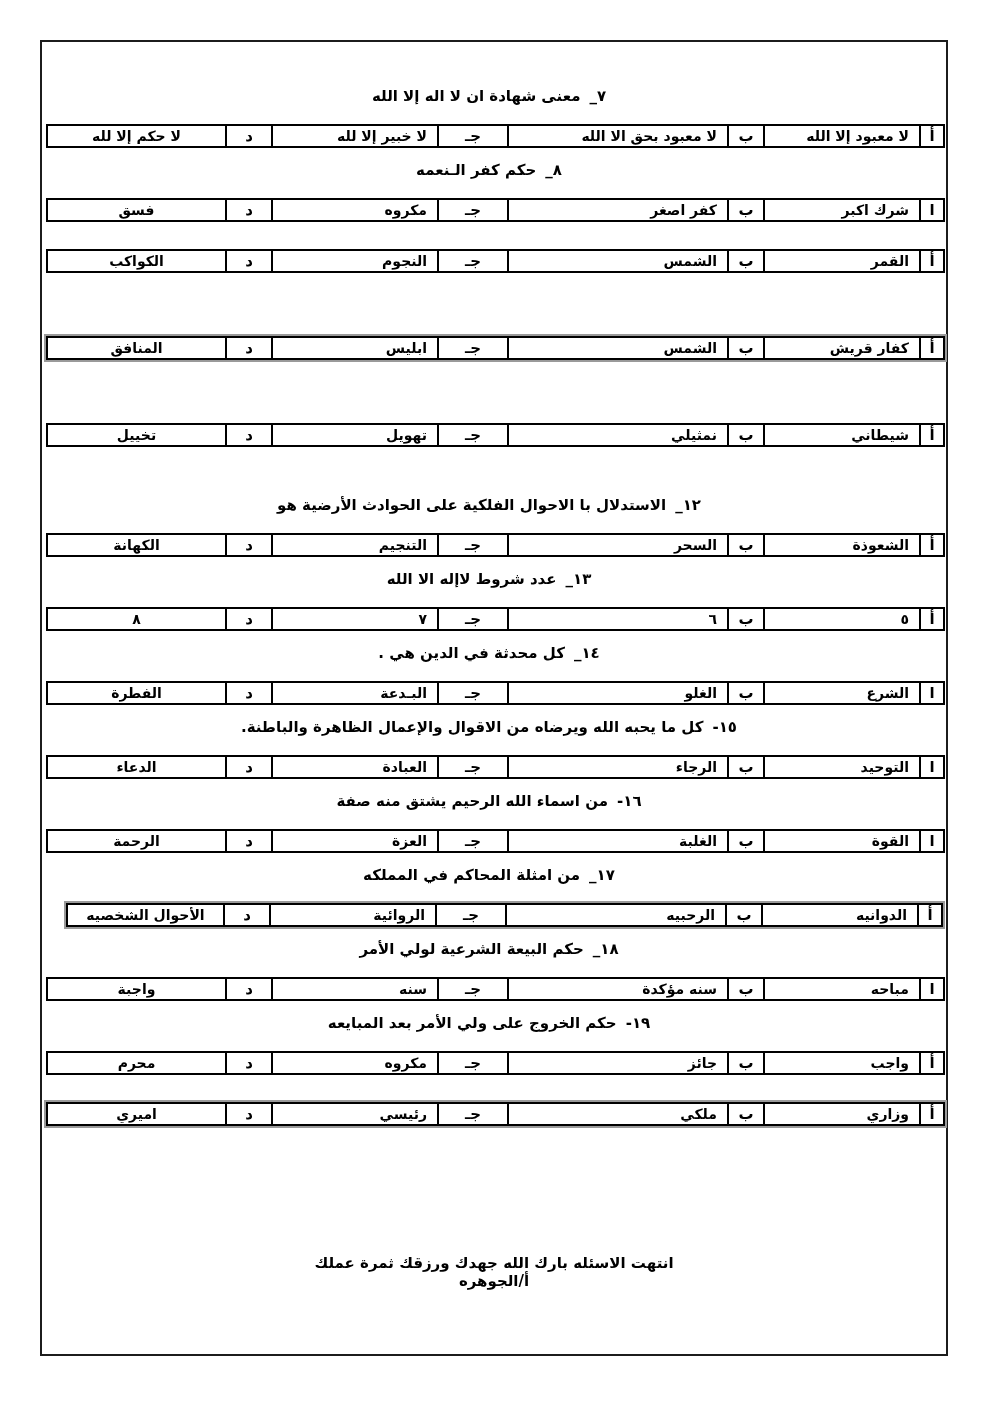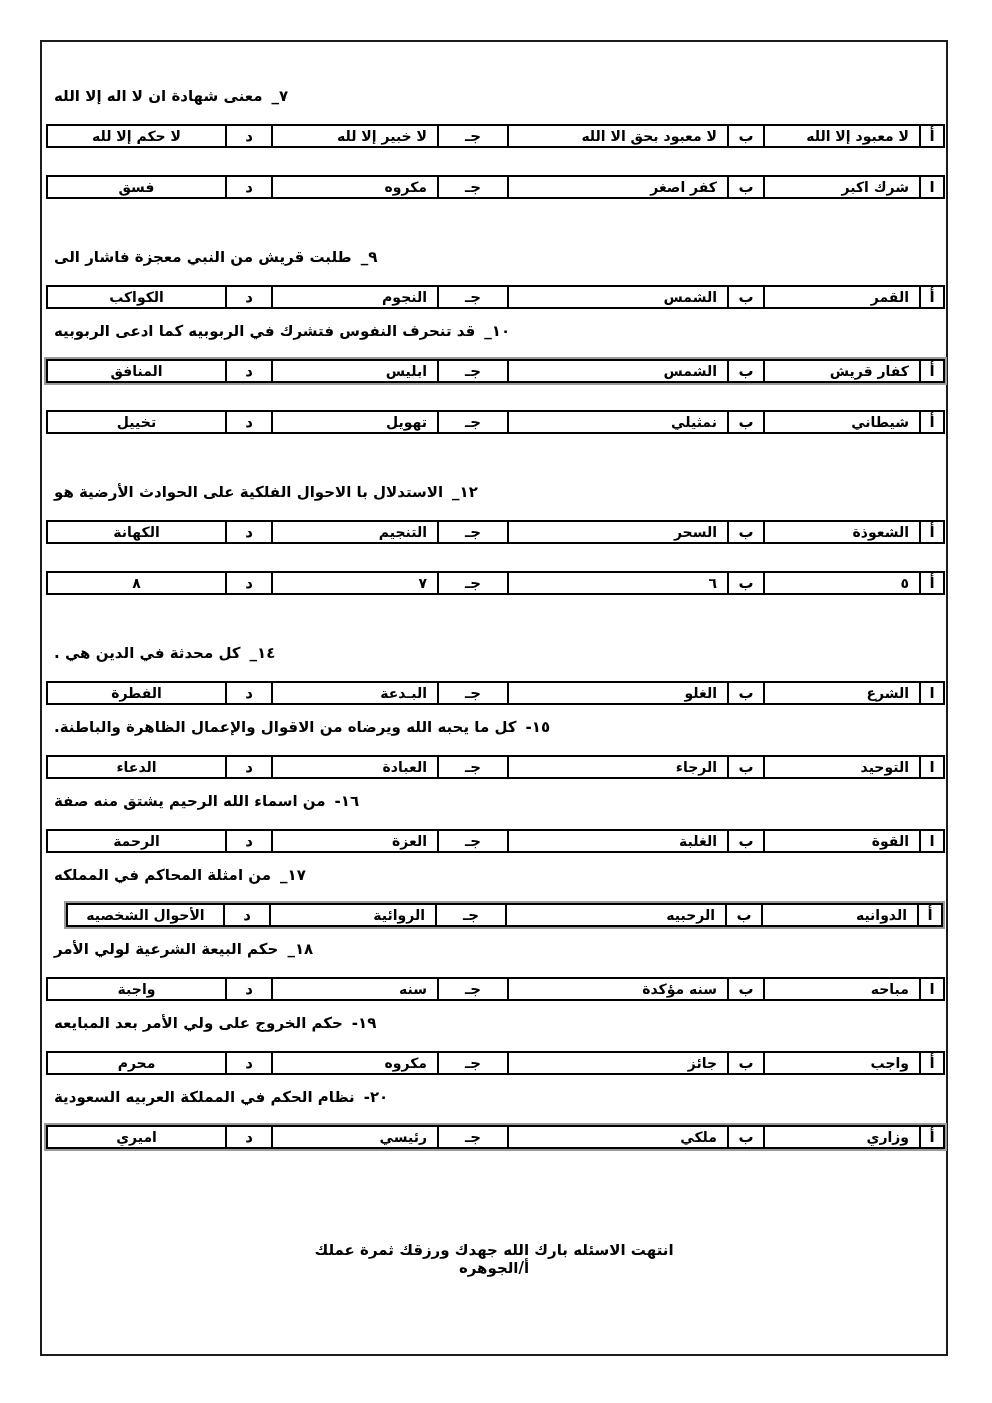--- a/index.html
+++ b/index.html
@@ -8,21 +8,21 @@
     font-family:"DejaVu Sans", sans-serif;font-weight:bold;color:#000;
     overflow:hidden;
   }
   .page-border{
     position:absolute;left:40px;top:40px;width:908px;height:1316px;
     border:2px solid #1c1c1c;background:#fff;box-sizing:border-box;
   }
   .content{padding-top:40px;}
   .q-block{height:68px;}
   .q-line{
-    direction:rtl;text-align:left;margin:6px 14px 0 12px;
+    direction:rtl;text-align:center;margin:6px 14px 0 4px;
     font-size:15px;line-height:17px;white-space:nowrap;
   }
   .q-num{margin-left:9px;}
   .opt-table{
     direction:rtl;border-collapse:collapse;table-layout:fixed;
     width:calc(100% - 5px);margin:19px 1px 0 4px;
     font-size:14px;
   }
   .opt-table td{
     border:2px solid #000;height:22px;padding:0;
@@ -65,20 +65,23 @@
         <td class="cell-letter">جـ</td>
         <td class="cell-value">لا خبير إلا لله</td>
         <td class="cell-letter">د</td>
         <td class="cell-value val-d">لا حكم إلا لله</td>
       </tr>
     </tbody>
         </table>
   </div>
 
   <div class="q-block">
+    <div class="q-line">
+      <span class="q-num">٨_</span><span>حكم كفر الـنعمه</span>
+    </div>
     <table class="opt-table">
       <colgroup>
         <col style="width:24px">
             <col style="width:156px">
         <col style="width:36px">
             <col style="width:220px">
         <col style="width:70px">
             <col style="width:166px">
         <col style="width:46px">
             <col>
@@ -92,23 +95,20 @@
         <td class="cell-letter">جـ</td>
         <td class="cell-value">مكروه</td>
         <td class="cell-letter">د</td>
         <td class="cell-value val-d">فسق</td>
       </tr>
     </tbody>
         </table>
   </div>
 
   <div class="q-block">
-    <div class="q-line">
-      <span class="q-num">٩_</span><span>طلبت قريش من النبي معجزة فاشار الى</span>
-    </div>
     <table class="opt-table">
       <colgroup>
         <col style="width:24px">
             <col style="width:156px">
         <col style="width:36px">
             <col style="width:220px">
         <col style="width:70px">
             <col style="width:166px">
         <col style="width:46px">
             <col>
@@ -122,23 +122,20 @@
         <td class="cell-letter">جـ</td>
         <td class="cell-value">النجوم</td>
         <td class="cell-letter">د</td>
         <td class="cell-value val-d">الكواكب</td>
       </tr>
     </tbody>
         </table>
   </div>
 
   <div class="q-block">
-    <div class="q-line">
-      <span class="q-num">١٠_</span><span>قد تنحرف النفوس فتشرك في الربوبيه كما ادعى الربوبيه</span>
-    </div>
     <table class="opt-table gray">
       <colgroup>
         <col style="width:24px">
             <col style="width:156px">
         <col style="width:36px">
             <col style="width:220px">
         <col style="width:70px">
             <col style="width:166px">
         <col style="width:46px">
             <col>
@@ -209,20 +206,23 @@
         <td class="cell-letter">جـ</td>
         <td class="cell-value">التنجيم</td>
         <td class="cell-letter">د</td>
         <td class="cell-value val-d">الكهانة</td>
       </tr>
     </tbody>
         </table>
   </div>
 
   <div class="q-block">
+    <div class="q-line">
+      <span class="q-num">١٣_</span><span>عدد شروط لاإله الا الله</span>
+    </div>
     <table class="opt-table">
       <colgroup>
         <col style="width:24px">
             <col style="width:156px">
         <col style="width:36px">
             <col style="width:220px">
         <col style="width:70px">
             <col style="width:166px">
         <col style="width:46px">
             <col>
@@ -416,23 +416,20 @@
         <td class="cell-letter">جـ</td>
         <td class="cell-value">مكروه</td>
         <td class="cell-letter">د</td>
         <td class="cell-value val-d">محرم</td>
       </tr>
     </tbody>
         </table>
   </div>
 
   <div class="q-block">
-    <div class="q-line">
-      <span class="q-num">٢٠-</span><span>نظام الحكم في المملكة العربيه السعودية</span>
-    </div>
     <table class="opt-table gray">
       <colgroup>
         <col style="width:24px">
             <col style="width:156px">
         <col style="width:36px">
             <col style="width:220px">
         <col style="width:70px">
             <col style="width:166px">
         <col style="width:46px">
             <col>

